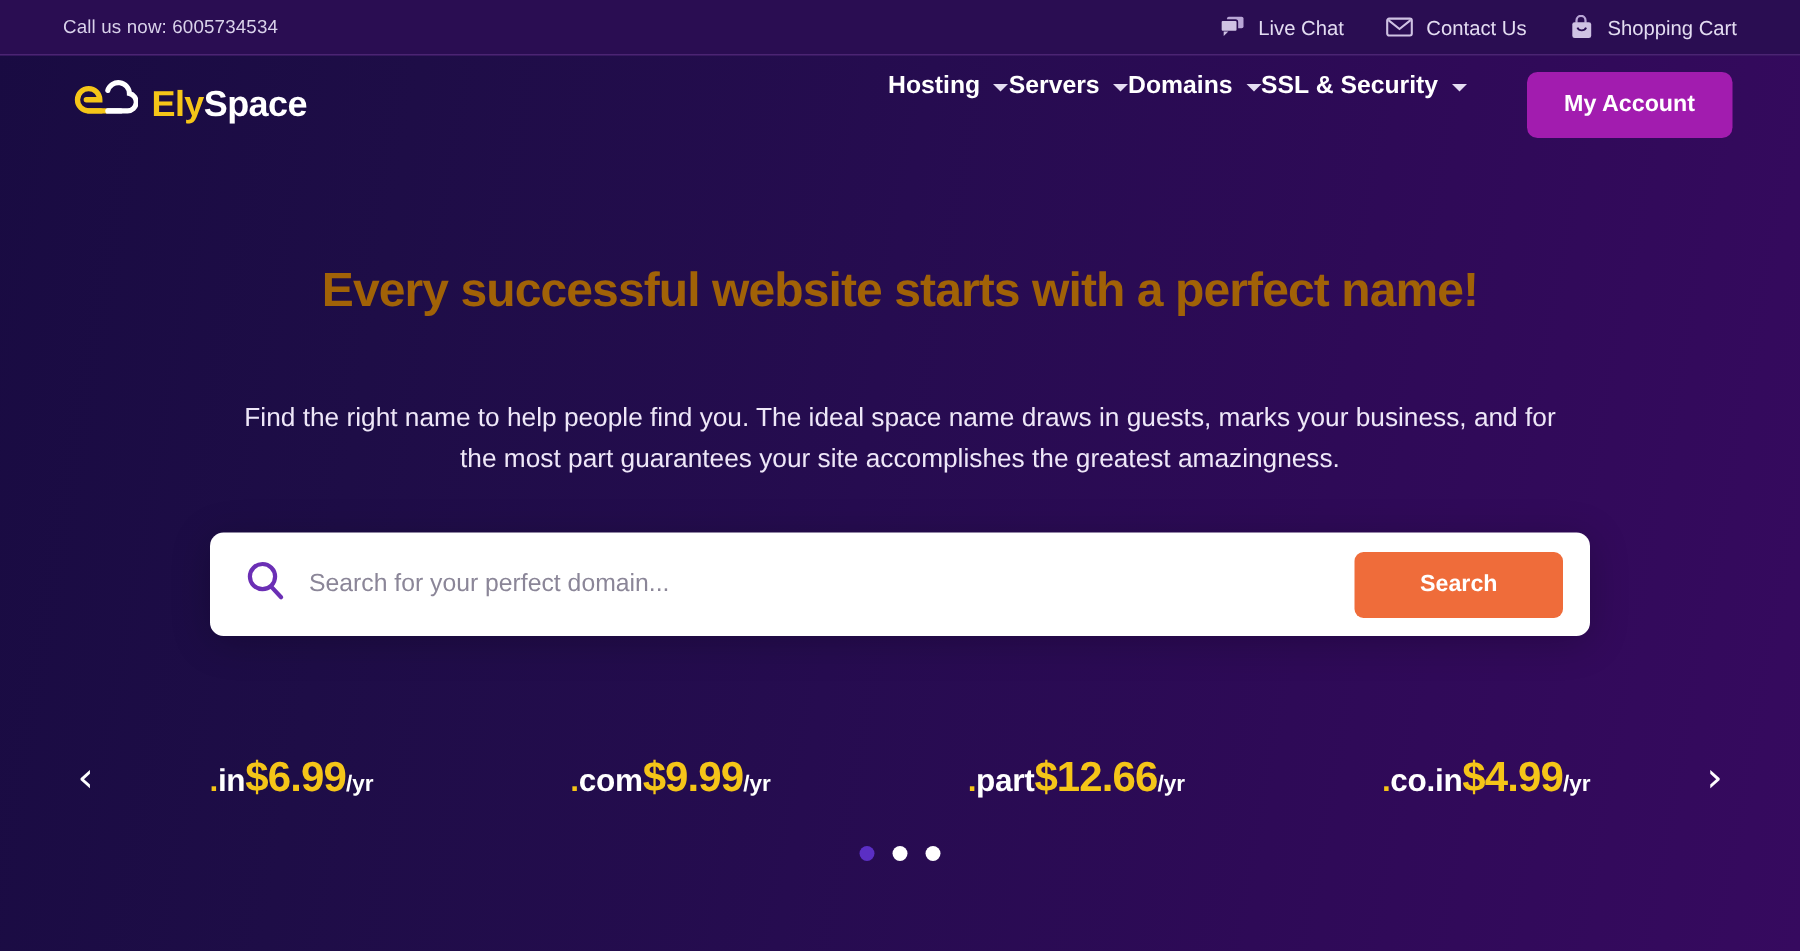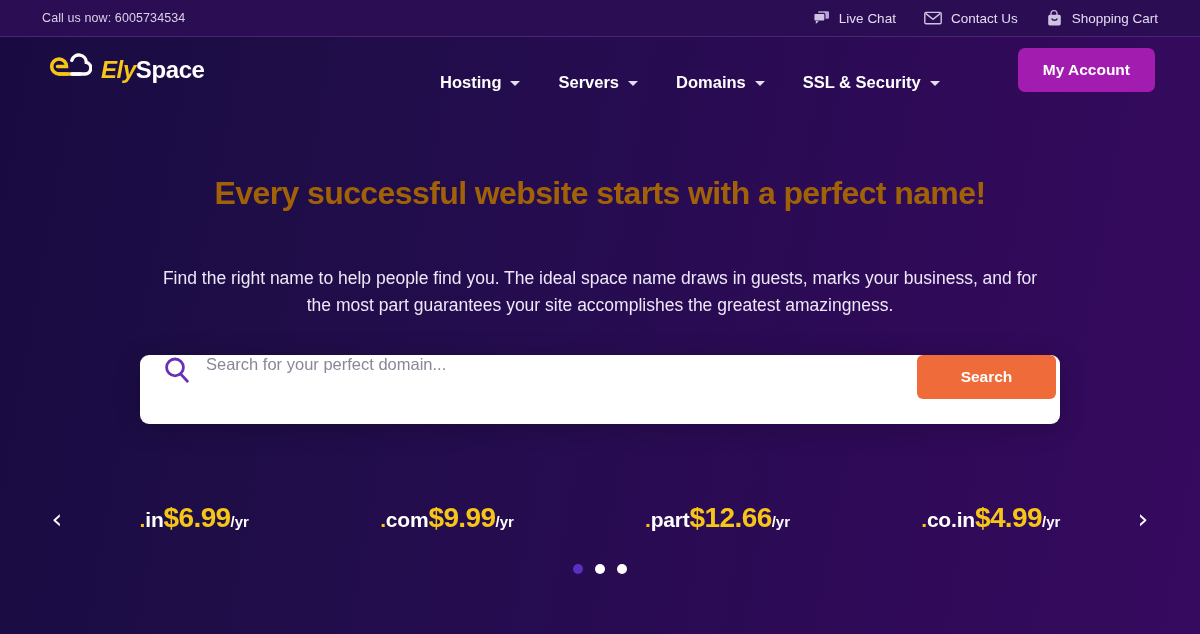--- a/index.html
+++ b/index.html
@@ -35,24 +35,24 @@
   
   .nav {
     height:66px;
     display:flex; align-items:center;
     padding:0 45px 0 44px;
     position:relative; z-index:4;
   }
   .logo { display:flex; align-items:center; gap:9px; cursor:pointer; }
   .logo-mark { width:48px; height:34px; display:block; }
   .logo-text { font-size:24px; font-weight:bold; letter-spacing:-.4px; }
-  .logo-ely { color:#f5c518;font-style:italic; }
+  .logo-ely { color:#f5c518; }
   .logo-space { color:#ffffff; }
 
-  .menu { display:flex; align-items:flex-end; gap:38px; margin-left:auto; }
+  .menu { display:flex; align-items:flex-start; margin-left:auto; }
   .menu-item {
     display:flex; align-items:center; gap:9px;
     font-size:16.5px; font-weight:bold; color:#fff; cursor:pointer;
   }
   .caret {
     width:0;height:0;border-left:5px solid transparent;border-right:5px solid transparent;
     border-top:5px solid #e4ddf2; margin-top:2px;
   }
   .account-btn {
     margin-left:40px;
@@ -73,22 +73,22 @@
     margin:53px auto 0;
     max-width:890px;
     font-size:17.5px; line-height:1.58; color:#eee7f8; font-weight:400;
   }
 
   
   .searchwrap {
     margin:35px auto 0;
     width:920px; height:69px;
     background:#fff; border-radius:9px;
-    display:flex; align-items:flex-start;
-    padding:0 4px 0 22px;
+    display:flex; align-items:center;
+    padding:0 18px 0 22px;
     box-shadow:0 4px 26px rgba(0,0,0,.22);
   }
   .search-icon { flex:0 0 auto; margin-right:14px; }
   .search-input {
     flex:1 1 auto; border:none; outline:none;
     font-size:16.5px; color:#3a3550;
     font-family:"Liberation Sans", sans-serif;
     background:transparent;
   }
   .search-input::placeholder { color:#8b8698; }

